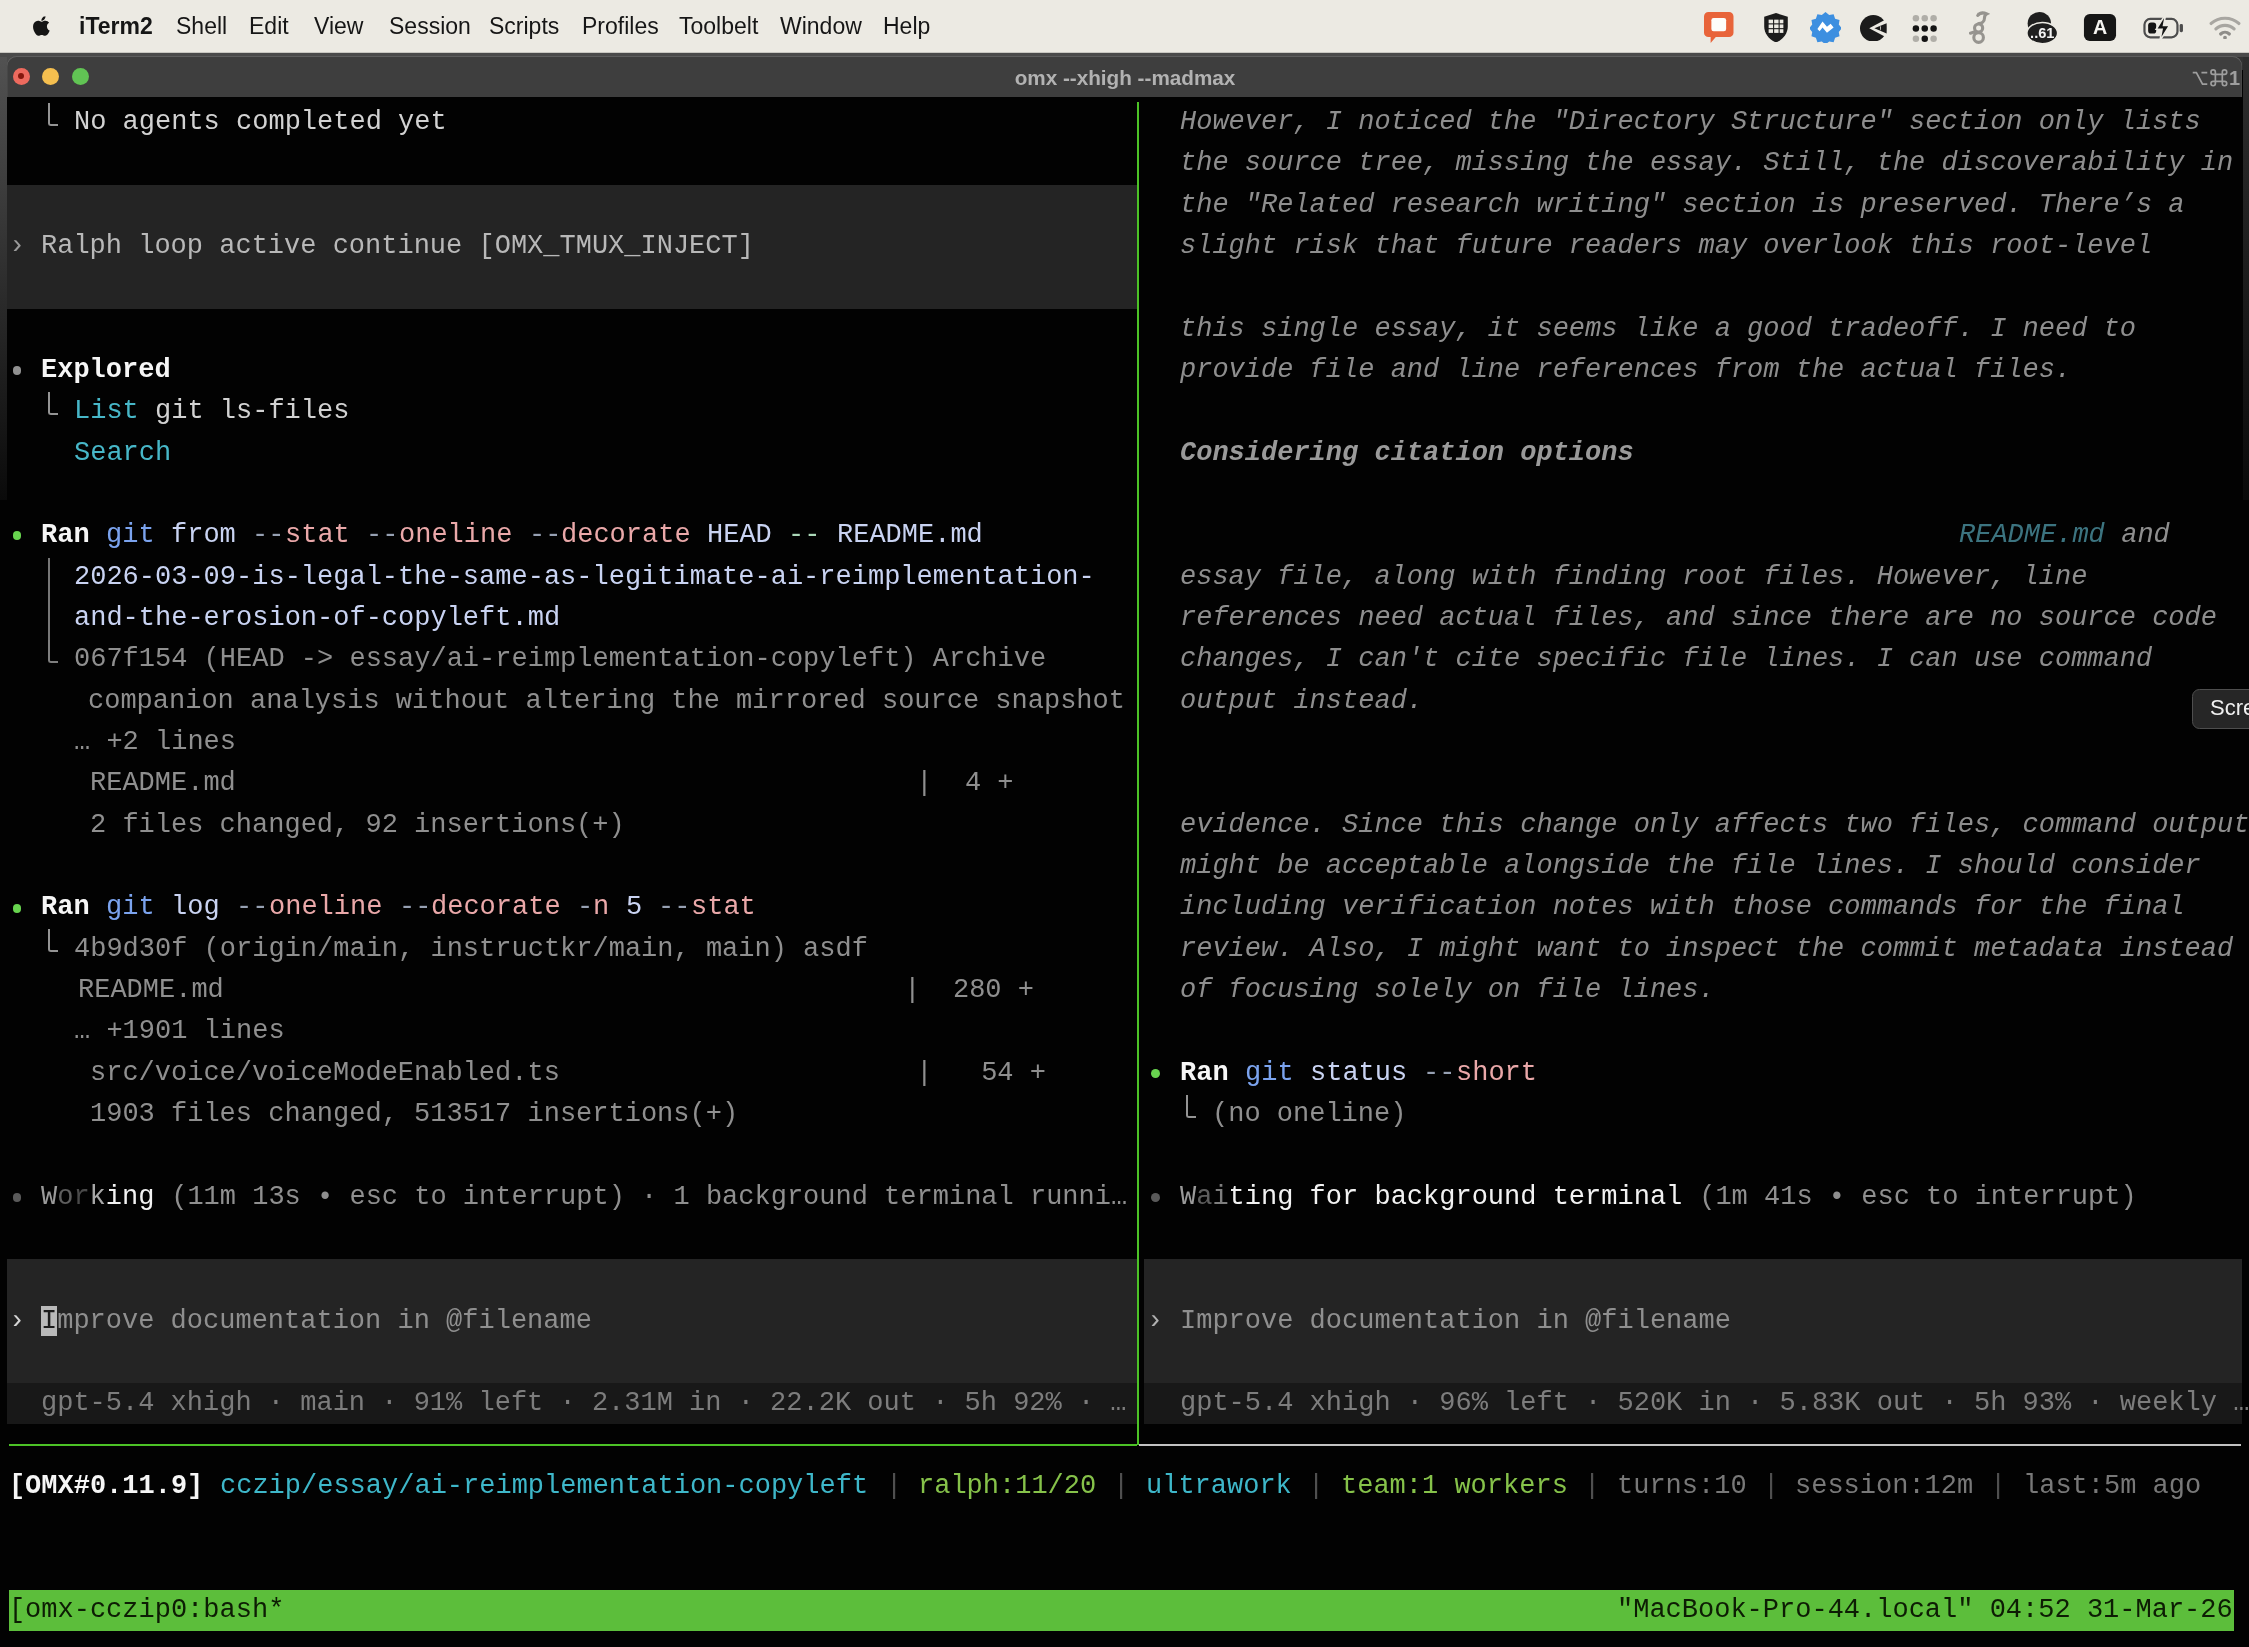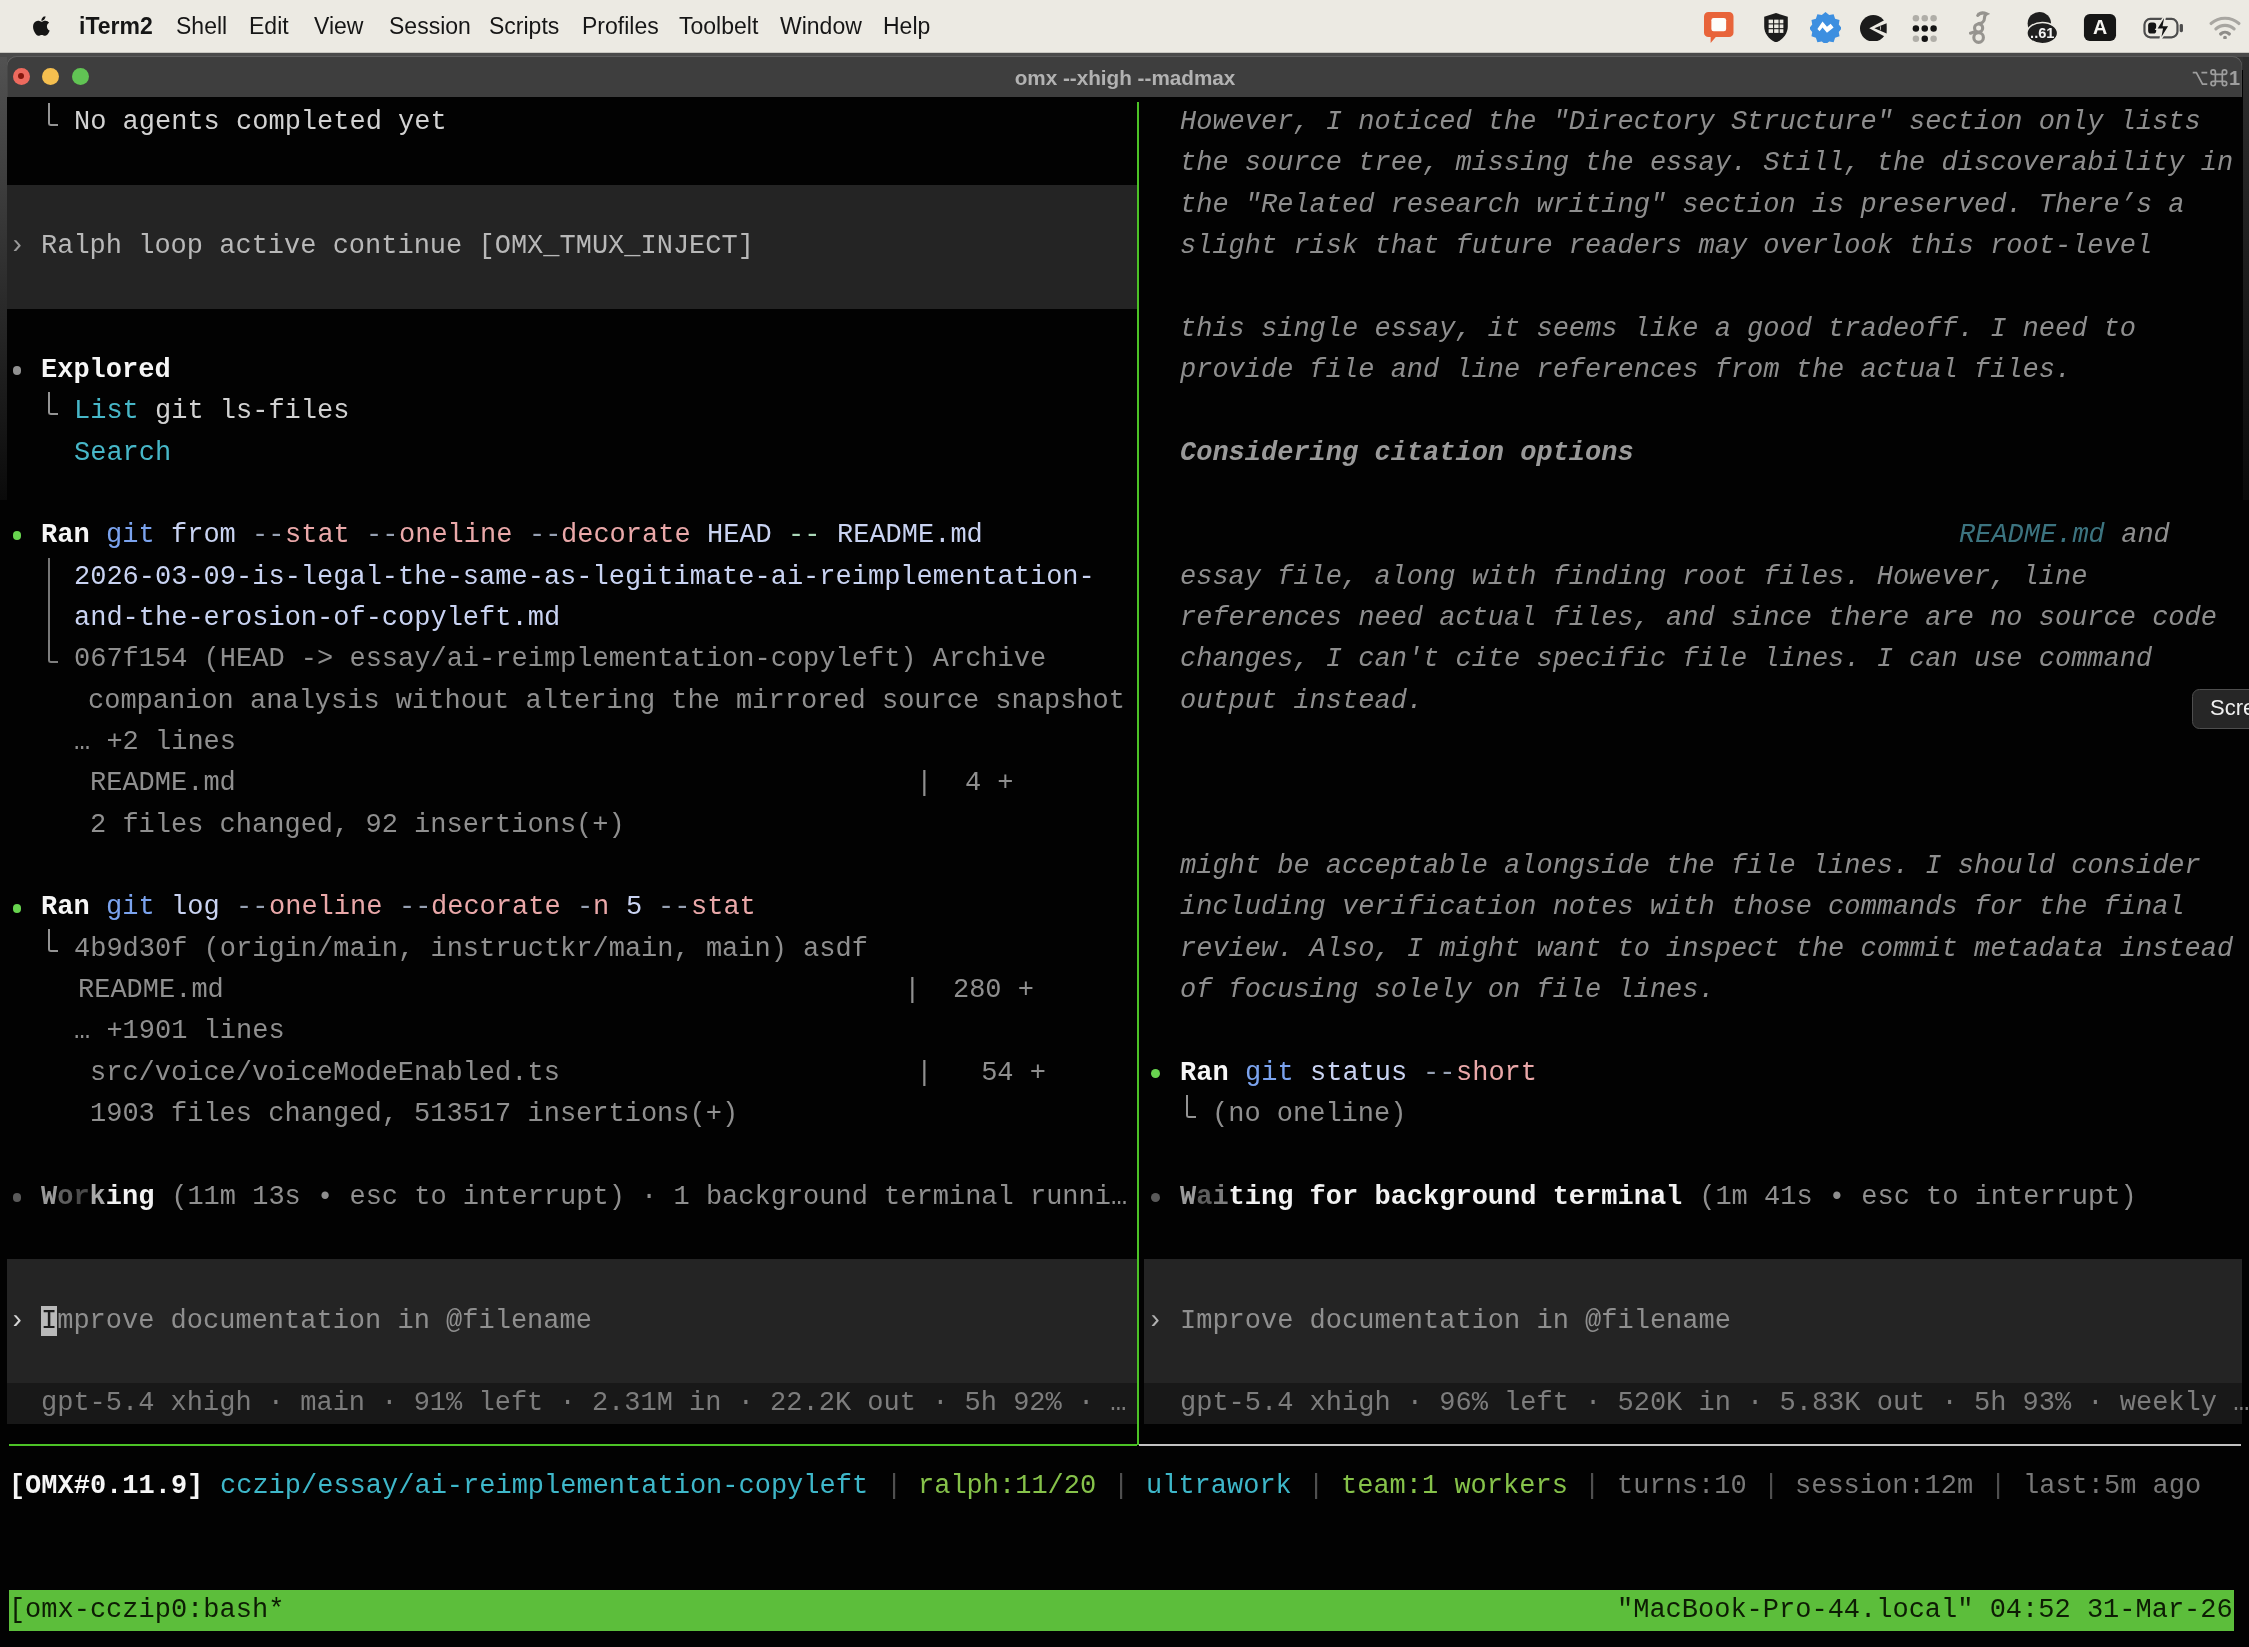--- a/index.html
+++ b/index.html
@@ -1,16 +1,16 @@
 <!DOCTYPE html>
 <html style="font-size:11.8px"><head><meta charset="utf-8"><title>omx</title><style>
 html,body{margin:0;padding:0;width:2250px;height:1648px;background:#020202;overflow:hidden}
 #page{position:absolute;left:0;top:0;width:2250px;height:1648px;background:#020202}
 .t{position:absolute;font-family:"Liberation Mono",monospace;font-size:27px;line-height:41px;white-space:pre}
-.b{font-weight:bold}
+.b{font-weight:normal}
 .cw{color:#d2d2d2}
 .cwb{color:#f6f6f6;font-weight:bold}
 .cg{color:#8f8f8f}
 .cg2{color:#7d7d7d}
 .clv{color:#c9d3f2}
 .cbl{color:#7ba3ee}
 .csa{color:#eaa8a9}
 .cfd{color:#96a0b2}
 .cmi{color:#abd8b8}
 .ccy{color:#47b7c8}
@@ -203,20 +203,21 @@
 <div class="t cit" style="left:1180px;top:102px">However, I noticed the "Directory Structure" section only lists</div>
 <div class="t cit" style="left:1180px;top:143px">the source tree, missing the essay. Still, the discoverability in</div>
 <div class="t cit" style="left:1180px;top:185px">the "Related research writing" section is preserved. There’s a</div>
 <div class="t cit" style="left:1180px;top:226px">slight risk that future readers may overlook this root-level</div>
 <div class="t cit" style="left:1180px;top:309px">this single essay, it seems like a good tradeoff. I need to</div>
 <div class="t cit" style="left:1180px;top:350px">provide file and line references from the actual files.</div>
 <div class="t cit" style="left:1180px;top:557px">essay file, along with finding root files. However, line</div>
 <div class="t cit" style="left:1180px;top:598px">references need actual files, and since there are no source code</div>
 <div class="t cit" style="left:1180px;top:639px">changes, I can't cite specific file lines. I can use command</div>
 <div class="t cit" style="left:1180px;top:681px">output instead.</div>
+<div class="t cit" style="left:1180px;top:805px">evidence. Since this change only affects two files, command output</div>
 <div class="t cit" style="left:1180px;top:846px">might be acceptable alongside the file lines. I should consider</div>
 <div class="t cit" style="left:1180px;top:887px">including verification notes with those commands for the final</div>
 <div class="t cit" style="left:1180px;top:929px">review. Also, I might want to inspect the commit metadata instead</div>
 <div class="t cit" style="left:1180px;top:970px">of focusing solely on file lines.</div>
 <div class="t citb" style="left:1180px;top:433px">Considering citation options</div>
 <div class="t citl" style="left:1959px;top:515px">README.md</div>
 <div class="t cit" style="left:2105px;top:515px"> and</div>
 <div class="bu" style="left:1151px;top:1069px;background:#68d44f"></div>
 <div class="t cwb" style="left:1180px;top:1053px">Ran</div>
 <div class="t cbl" style="left:1245px;top:1053px">git</div>

